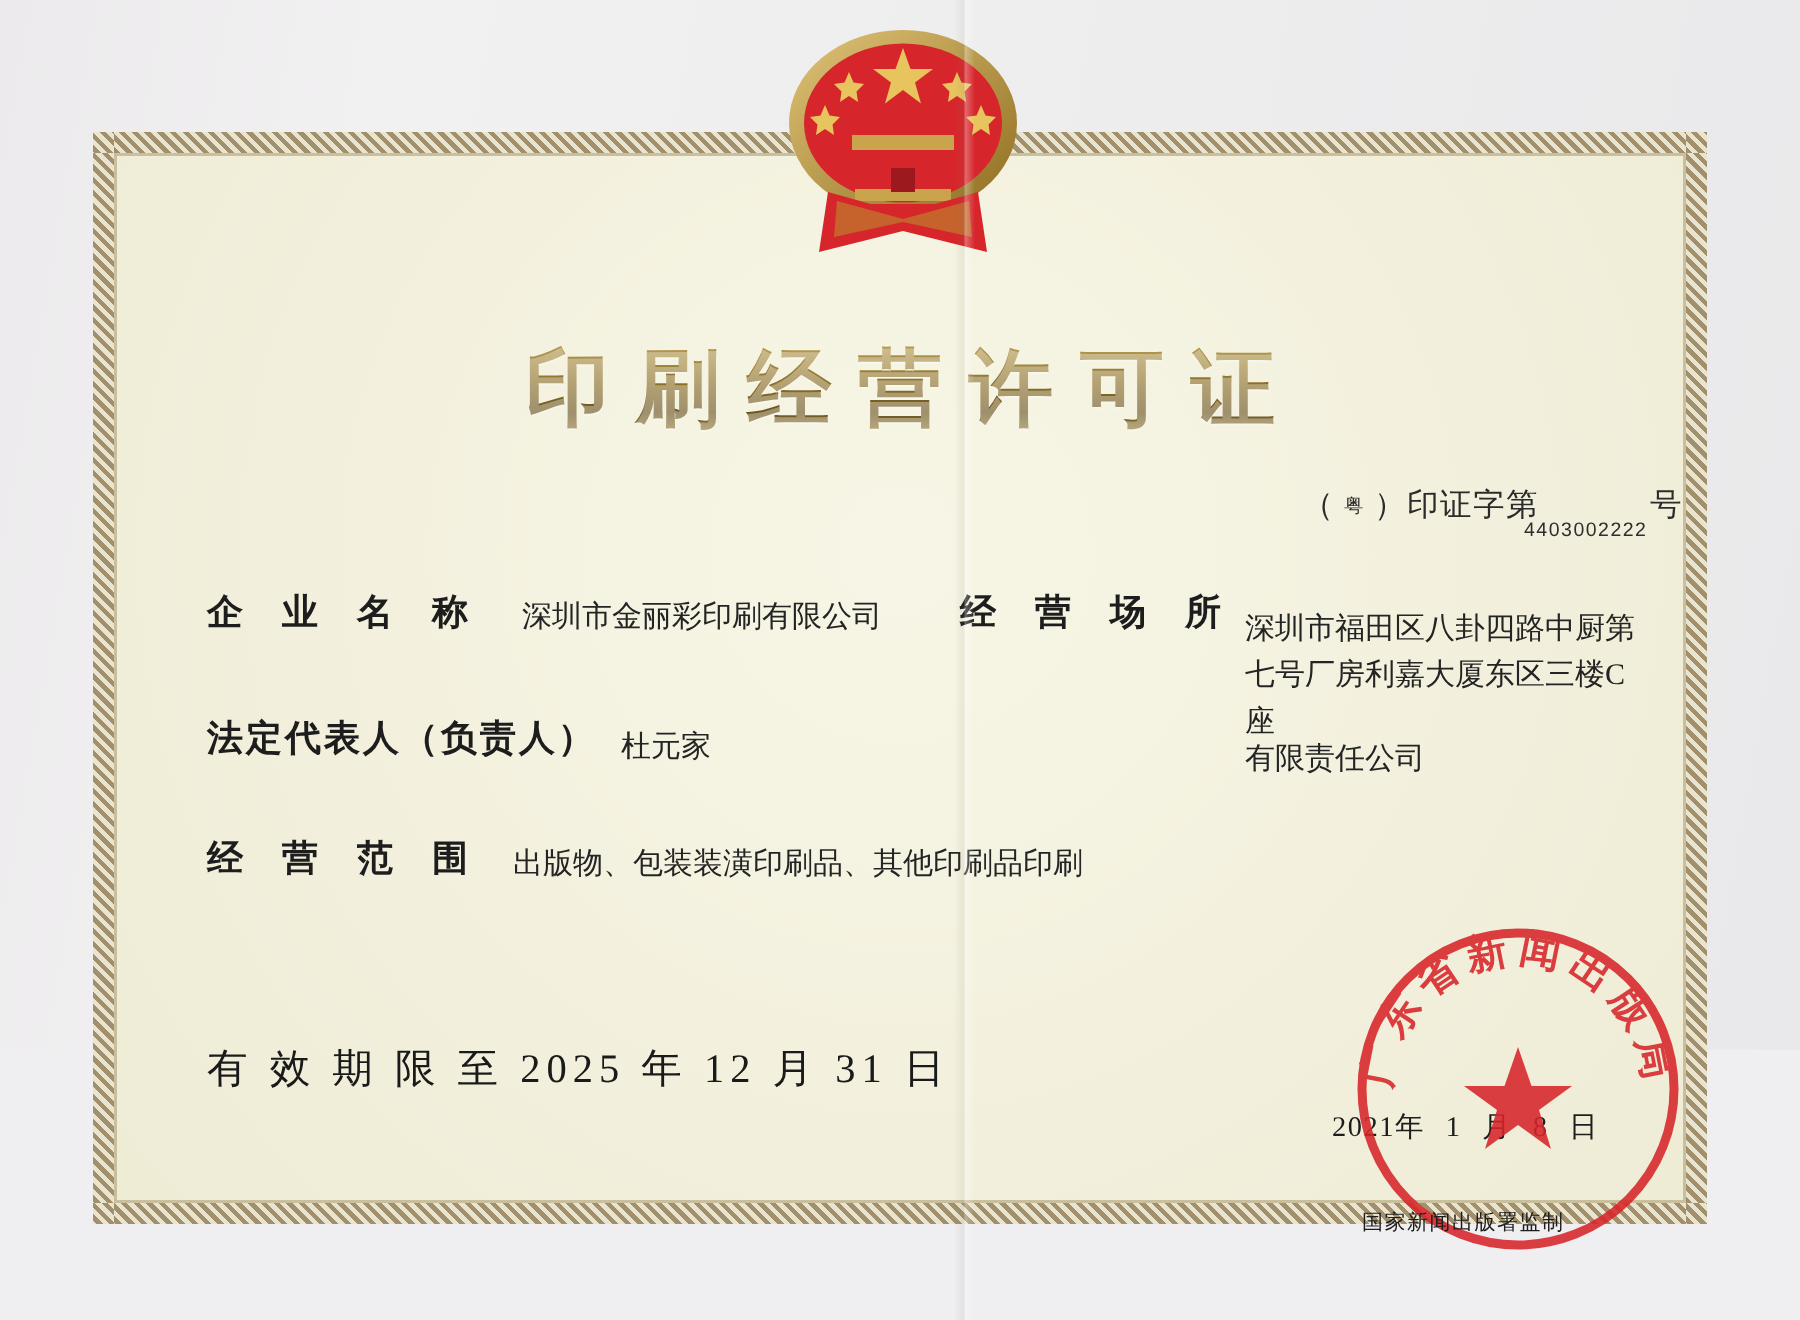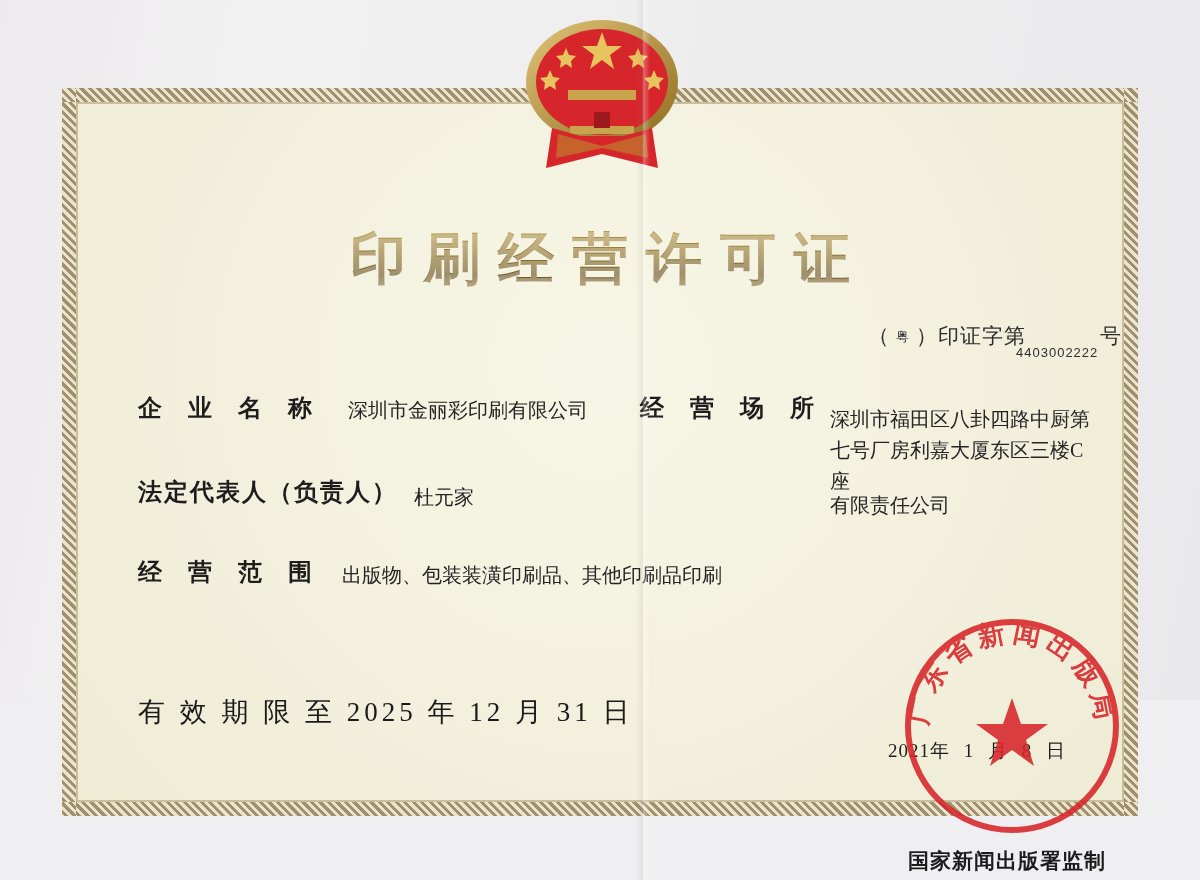--- a/index.html
+++ b/index.html
@@ -207,23 +207,23 @@
     width: 228px;
     height: 228px;
     pointer-events: none;
     opacity: 0.88;
   }
 
   
   .footer {
     position: absolute;
     left: 908px;
-    top: 847px;
-    font-size: 21px;
-    font-weight: bold;
+    top: 806px;
+    font-size: 14px;
+    font-weight: normal;
     color: #1c1c1c;
     letter-spacing: 1px;
     white-space: nowrap;
   }
 </style>
 </head>
 <body>
 
 <div class="page">
 

